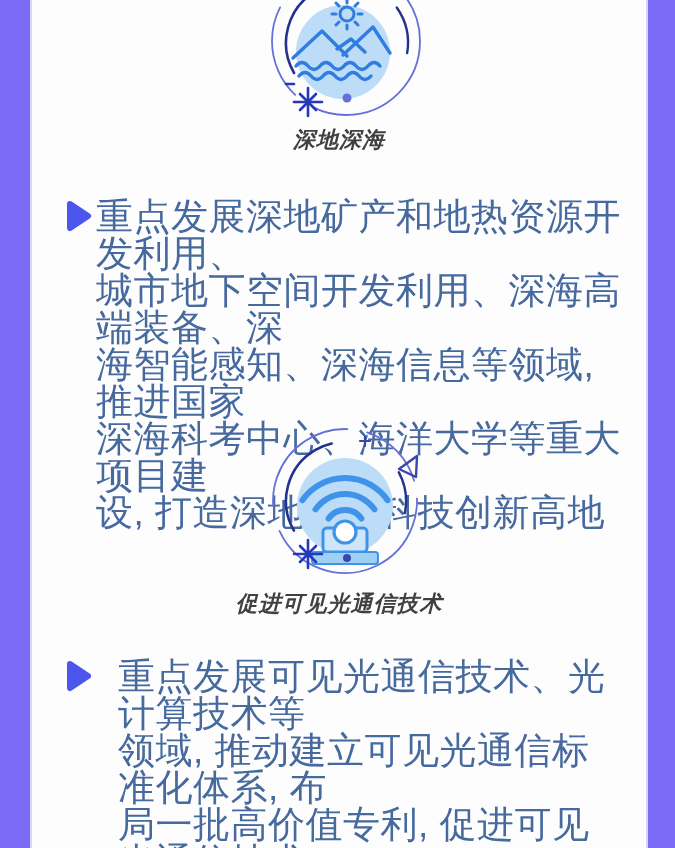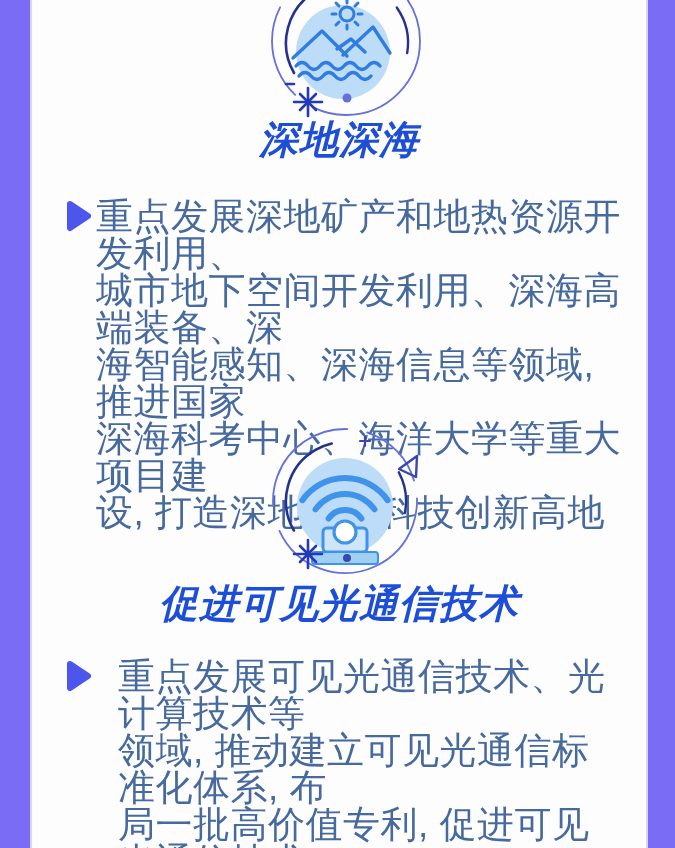--- a/index.html
+++ b/index.html
@@ -30,26 +30,26 @@
   .icon-wrap.first  { top: 0;     height: 118px; }
   .icon-wrap.second { top: 428px; height: 150px; }
   .icon-wrap svg { display: block; }
 
   .section-title {
     position: absolute;
     left: 32px;
     right: 29px;
     text-align: center;
     margin: 0;
-    font-size: 39px;
+    font-size: 22px;
     line-height: 40px;
     font-weight: 700;
     font-style: italic;
     letter-spacing: 1px;
-    color: #1d4ed8;
+    color: #404040;
   }
   .section-title.first  { top: 120px; }
   .section-title.second { top: 584px; }
 
   .para {
     position: absolute;
     left: 65px;
     width: 556px;
     display: flex;
     align-items: flex-start;

